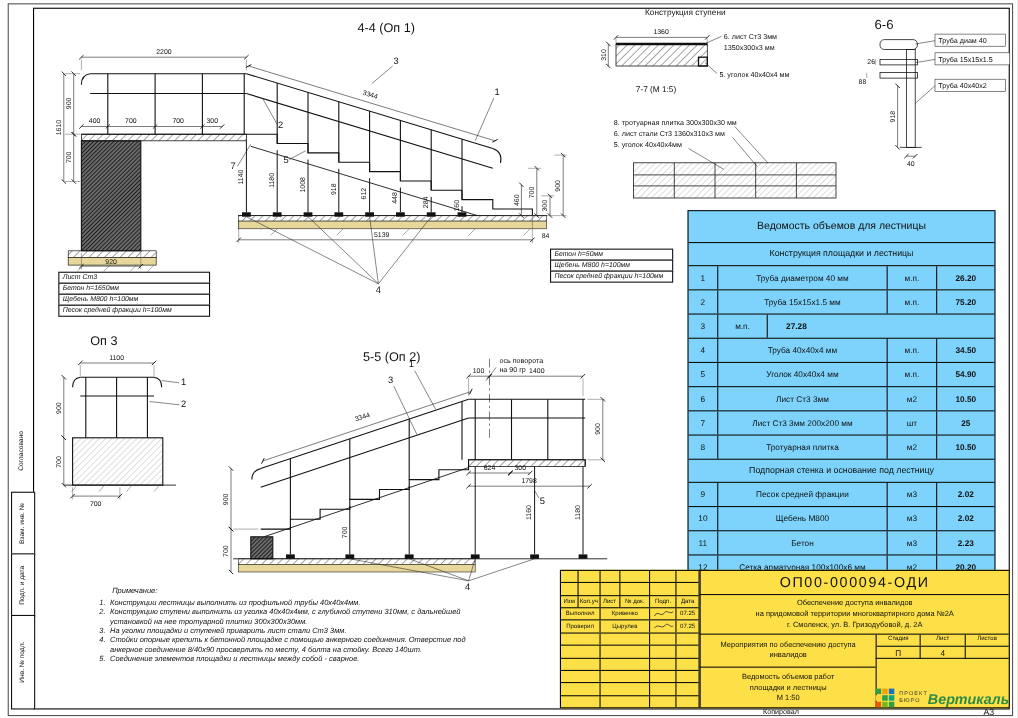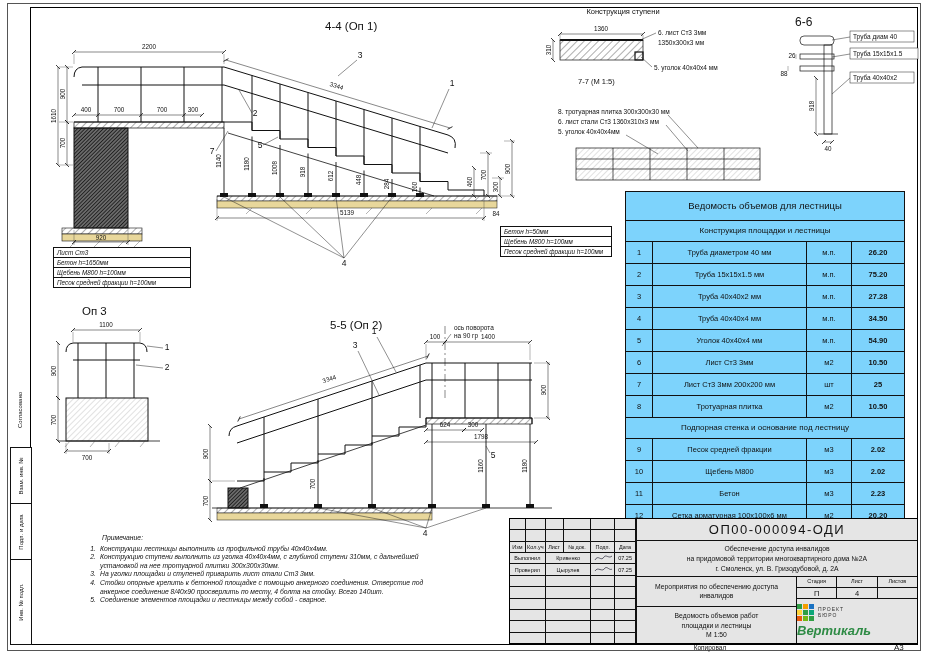--- a/index.html
+++ b/index.html
@@ -31,21 +31,21 @@
   .tc{border-right:1px solid #111;overflow:hidden;white-space:nowrap;}
   .tc:last-child{border-right:none;font-weight:bold;}
   .tcn{width:26px;}.tcnm{flex:1;}.tcun{width:44px;}.tcqt{width:52px;}
   .notes{position:absolute;font-size:6.8px;font-style:italic;line-height:8.6px;}
   .notes-title{margin-left:18px;margin-bottom:2px;}
   .note{display:flex;}
   .nn{width:12px;text-align:right;margin-right:4px;flex:none;}
   .mbox{position:absolute;width:20px;border:1px solid #111;display:flex;align-items:center;justify-content:center;background:#fff;}
   .mfree{position:absolute;width:20px;display:flex;align-items:center;justify-content:center;}
   .vtext{transform:rotate(-90deg);white-space:nowrap;font-size:6px;}
-  .tb{position:absolute;left:509px;top:518px;width:407px;height:124px;border:1.5px solid #000;background:#e5e5e5;}
+  .tb{position:absolute;left:509px;top:518px;width:407px;height:124px;border:1.5px solid #000;background:#fde047;}
   .tb-left{position:absolute;left:0;top:0;width:126px;height:124px;display:flex;flex-direction:column;border-right:1px solid #111;box-sizing:border-box;}
   .tbl-row{flex:1;display:flex;border-bottom:1px solid #111;align-items:center;}
   .tbl-row:last-child{border-bottom:none;}
   .tbl-row>div{border-right:1px solid #111;height:100%;box-sizing:border-box;font-size:5.5px;
                display:flex;align-items:center;justify-content:center;overflow:hidden;white-space:nowrap;}
   .tbl-row>div:last-child{border-right:none;}
   .c16{width:16px;}.c20{width:20px;}.c18{width:18px;}.c28{width:28px;}.c24{width:24px;}
   .c36{width:36px;}.c46{width:46px;}
   .tb-doc{position:absolute;left:126px;top:0;width:281px;height:22px;border-left:1px solid #111;border-bottom:1px solid #111;
           box-sizing:border-box;text-align:center;line-height:21px;font-size:13px;letter-spacing:1.5px;}
@@ -56,21 +56,21 @@
   .tb-sheet{position:absolute;left:126px;top:88px;width:160px;height:36px;border-left:1px solid #111;
             box-sizing:border-box;text-align:center;font-size:6.8px;line-height:9.5px;padding-top:4px;}
   .tb-stage{position:absolute;left:286px;top:58px;width:121px;height:22px;border-left:1px solid #111;border-bottom:1px solid #111;box-sizing:border-box;}
   .st-hdr{display:flex;height:10px;border-bottom:1px solid #111;}
   .st-hdr>div{flex:1;border-right:1px solid #111;font-size:5.5px;text-align:center;line-height:9px;}
   .st-hdr>div:last-child{border-right:none;}
   .st-val{display:flex;height:11px;}
   .st-val>div{flex:1;border-right:1px solid #111;font-size:7.5px;text-align:center;line-height:11px;}
   .st-val>div:last-child{border-right:none;}
   .tb-logo{position:absolute;left:286px;top:80px;width:121px;height:44px;border-left:1px solid #111;box-sizing:border-box;
-           display:flex;flex-direction:column;align-items:flex-start;justify-content:center;}
+           display:flex;align-items:flex-end;justify-content:center;}
   .logo-row{display:flex;align-items:center;gap:4px;}
   .logo-grid{display:grid;grid-template-columns:repeat(3,5px);grid-template-rows:repeat(3,5px);gap:1px;}
   .logo-grid i{display:block;}
   .logo-grid i:nth-child(1){background:#2f9e44;}.logo-grid i:nth-child(2){background:#f59f00;}
   .logo-grid i:nth-child(3){background:#1971c2;}.logo-grid i:nth-child(4){background:#ffd43b;}
   .logo-grid i:nth-child(5){background:#2f9e44;}.logo-grid i:nth-child(6){background:#0ca678;}
   .logo-grid i:nth-child(7){background:#e8590c;}.logo-grid i:nth-child(8){background:#74b816;}
   .logo-grid i:nth-child(9){background:#2f9e44;}
   .logo-small{font-size:5px;line-height:5.5px;letter-spacing:1px;color:#333;}
   .logo-big{font-size:13px;font-weight:bold;font-style:italic;color:#2e8b45;margin-top:2px;}
@@ -484,21 +484,20 @@
 
         <div class="trow">
           <div class="tc tcn">2</div>
           <div class="tc tcnm">Труба 15х15х1.5 мм</div>
           <div class="tc tcun">м.п.</div>
           <div class="tc tcqt">75.20</div>
         </div>
 
         <div class="trow">
           <div class="tc tcn">3</div>
-          <div class="tc tcnm">Труба 40х40х2 мм</div>
           <div class="tc tcun">м.п.</div>
           <div class="tc tcqt">27.28</div>
         </div>
 
         <div class="trow">
           <div class="tc tcn">4</div>
           <div class="tc tcnm">Труба 40х40х4 мм</div>
           <div class="tc tcun">м.п.</div>
           <div class="tc tcqt">34.50</div>
         </div>

